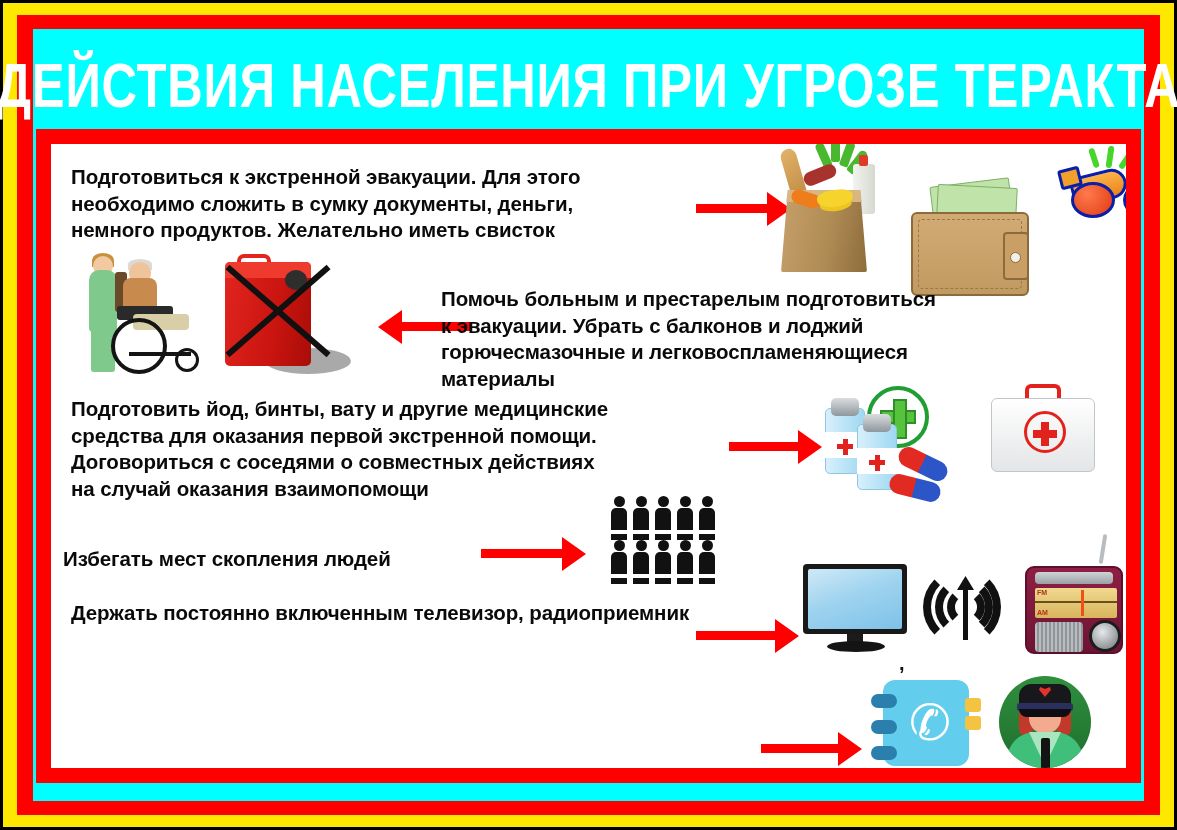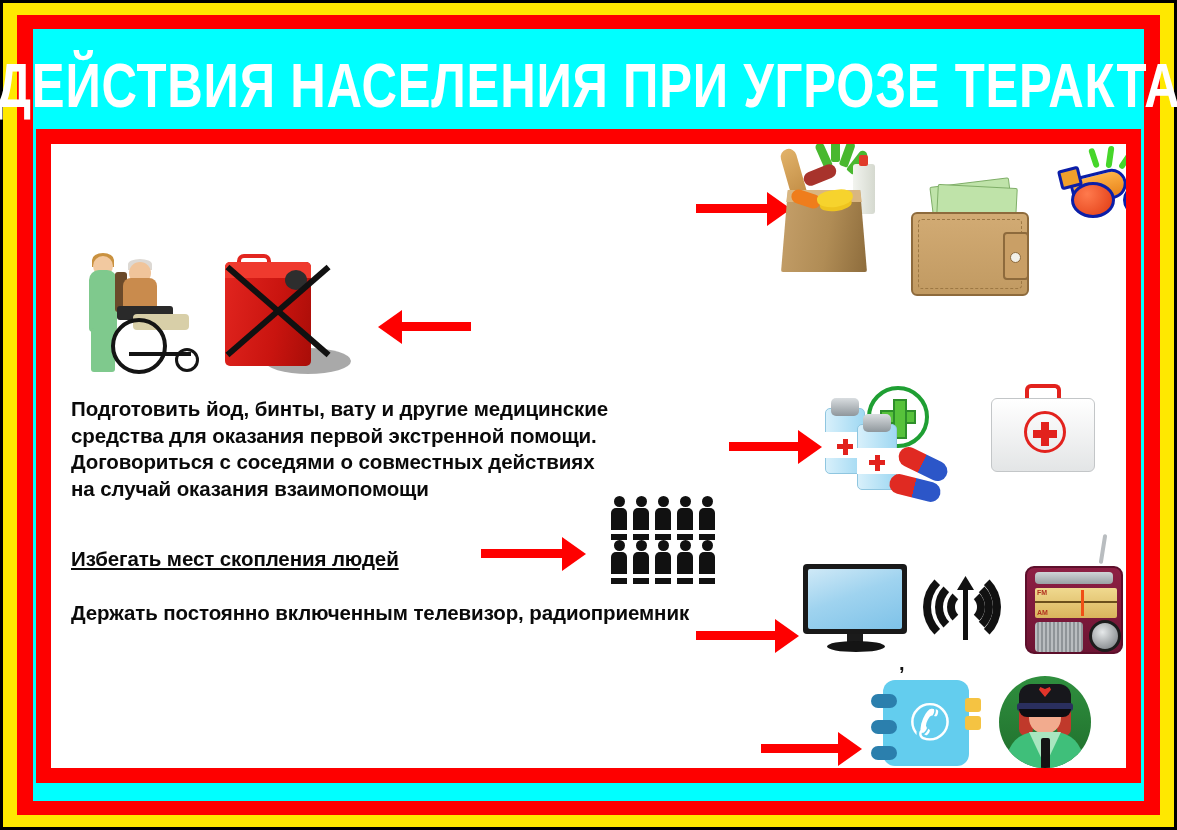--- a/index.html
+++ b/index.html
@@ -222,20 +222,23 @@
   <div class="frame-red-outer"></div>
   <div class="frame-cyan"></div>
   <div class="frame-red-inner"></div>
 
   <div class="title-band">
     <div class="title-text">ДЕЙСТВИЯ НАСЕЛЕНИЯ ПРИ УГРОЗЕ ТЕРАКТА</div>
   </div>
 
   <div class="content">
 
+    <div class="tblock" style="left:20px;top:20px;width:630px;">Подготовиться к экстренной эвакуации. Для этого
+необходимо сложить в сумку документы, деньги,
+немного продуктов. Желательно иметь свисток</div>
 
     <div class="arrow right" style="left:645px;top:60px;width:72px;"></div>
 
     <div class="ill" style="left:730px;top:6px;width:96px;height:128px;">
       <div class="baguette"></div>
       <div class="greens">
         <i style="left:4px;top:6px;transform:rotate(-24deg)"></i>
         <i style="left:16px;top:0px;"></i>
         <i style="left:28px;top:5px;transform:rotate(20deg)"></i>
         <i style="left:38px;top:13px;transform:rotate(38deg)"></i>
@@ -294,20 +297,24 @@
       <div class="can-handle"></div>
       <div class="can-body"></div>
       <div class="can-top"></div>
       <div class="can-cap"></div>
       <div class="x-line" style="transform:rotate(41deg)"></div>
       <div class="x-line" style="transform:rotate(-41deg)"></div>
     </div>
 
     <div class="arrow left" style="left:350px;top:178px;width:70px;"></div>
 
+    <div class="tblock" style="left:390px;top:142px;width:600px;">Помочь больным и престарелым подготовиться
+к эвакуации. Убрать с балконов и лоджий
+горючесмазочные и легковоспламеняющиеся
+материалы</div>
 
     <div class="tblock" style="left:20px;top:252px;width:680px;">Подготовить йод, бинты, вату и другие медицинские
 средства для оказания первой экстренной помощи.
 Договориться с соседями о совместных действиях
 на случай оказания взаимопомощи</div>
 
     <div class="arrow right" style="left:678px;top:298px;width:70px;"></div>
 
     <div class="ill" style="left:760px;top:238px;width:150px;height:120px;">
       <div class="greencircle" style="left:56px;top:4px;"></div>
@@ -325,21 +332,21 @@
     </div>
 
     <div class="ill" style="left:940px;top:252px;width:120px;height:96px;">
       <div class="aid-handle"></div>
       <div class="aidcase" style="left:0;top:2px;">
         <div class="aid-ring"></div>
         <div class="acrs" style="left:41px;top:31px;"></div>
       </div>
     </div>
 
-    <div class="tblock" style="left:20px;top:402px;width:420px;text-decoration:underline;">Избегать мест скопления людей</div>
+    <div class="tblock" style="left:12px;top:402px;width:420px;">Избегать мест скопления людей</div>
 
     <div class="arrow right" style="left:430px;top:405px;width:82px;"></div>
 
     <div class="ill" style="left:560px;top:352px;width:116px;height:90px;">
       <div class="person" style="left:0px;top:0px;">
           <div class="h"></div>
           <div class="b"></div>
           <div class="l"></div>
         </div>
       <div class="person" style="left:22px;top:0px;">

